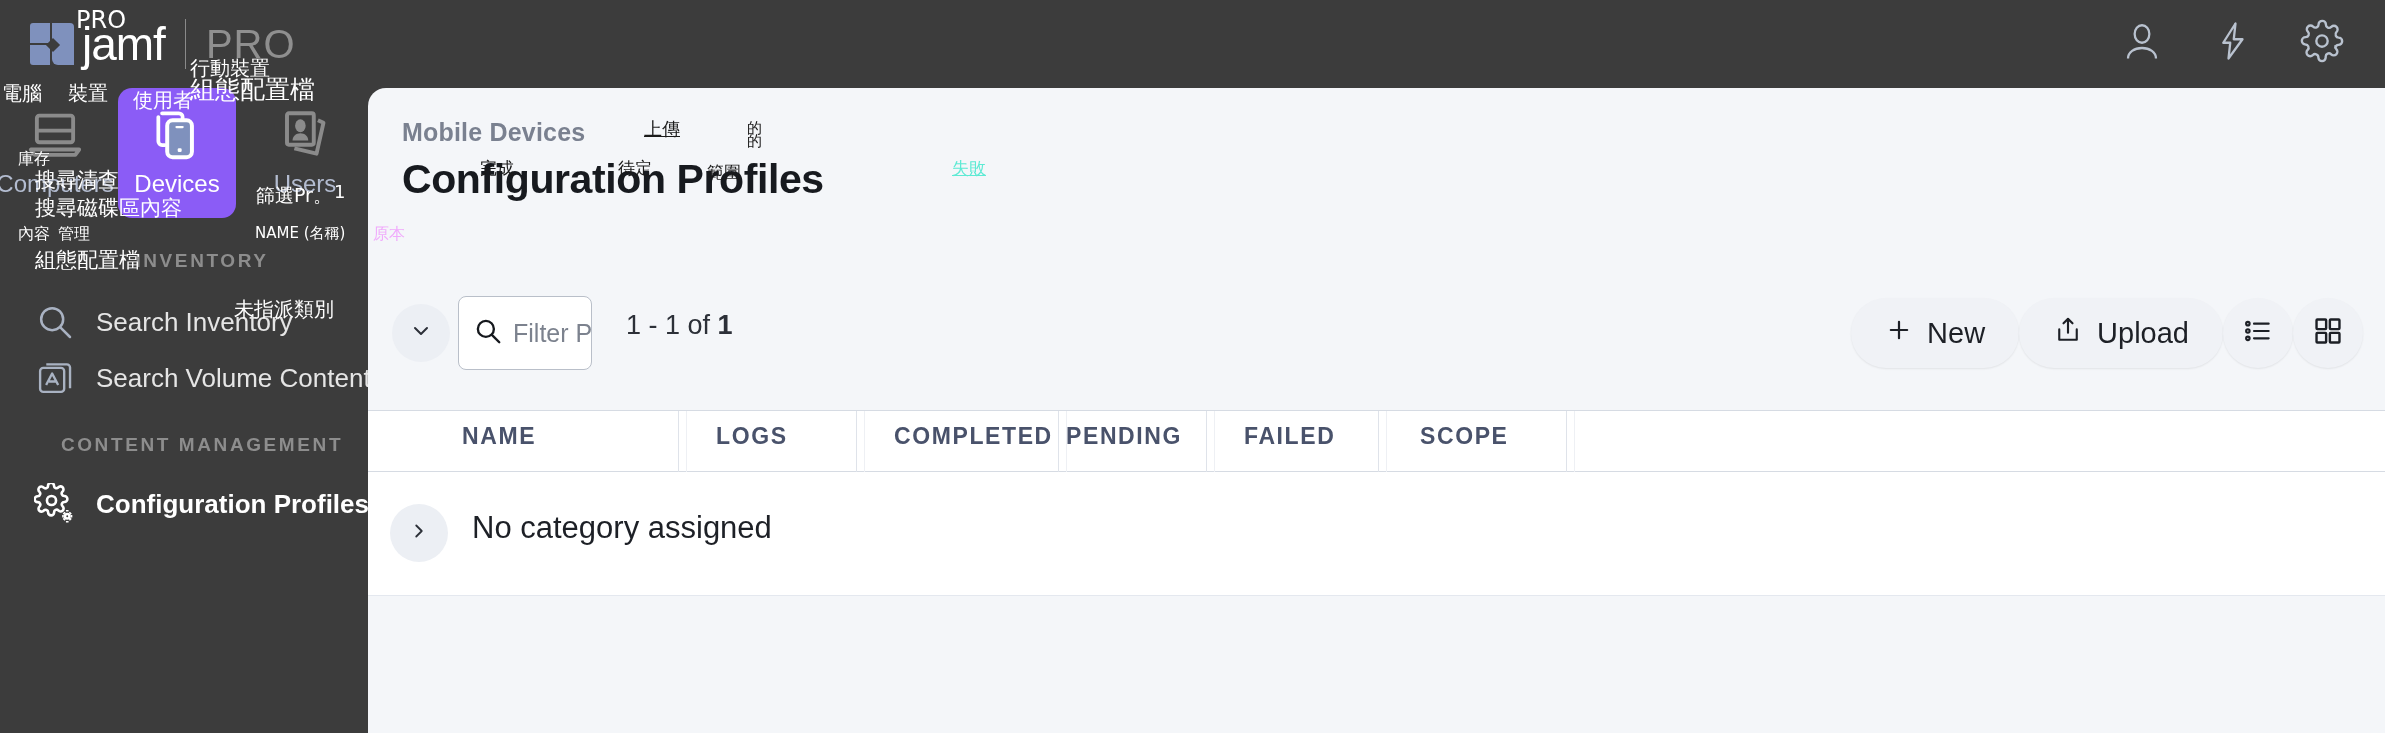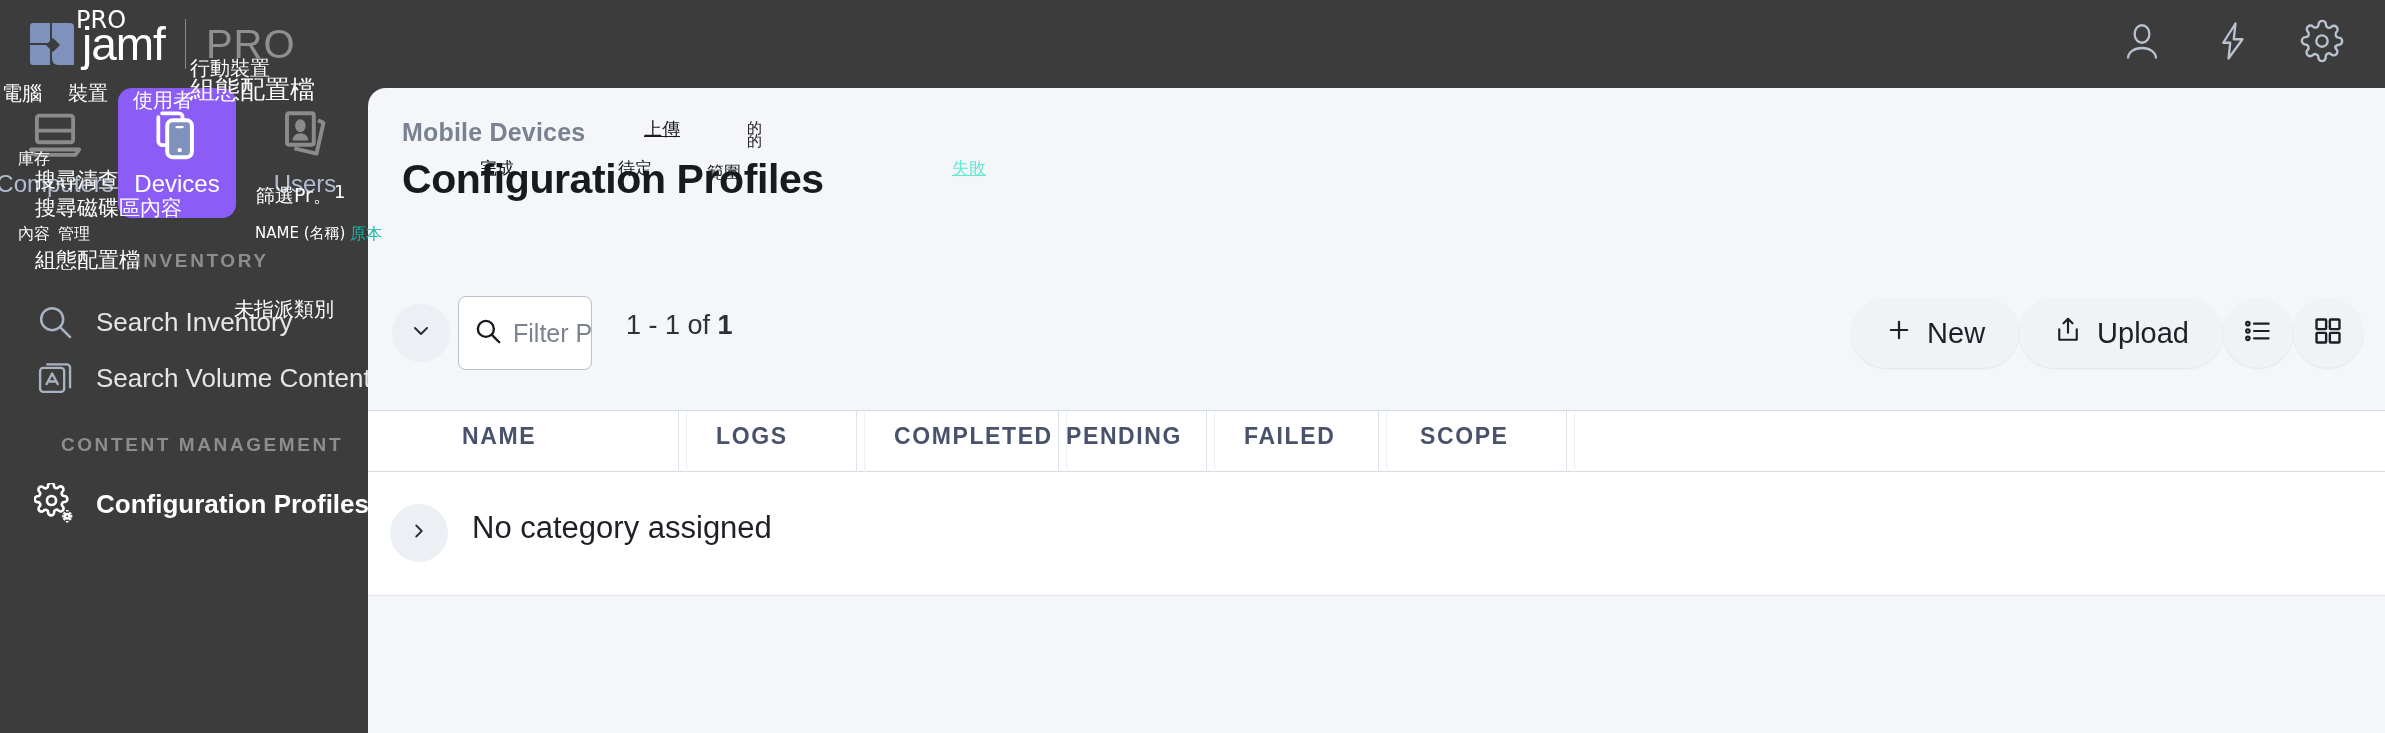--- a/index.html
+++ b/index.html
@@ -346,21 +346,21 @@
       <div class="ov" style="left: 18px; top: 151px; font-size: 16px; color: rgb(255, 255, 255);">庫存</div>
       <div class="ov" style="left: 35px; top: 170px; font-size: 21px; color: rgb(255, 255, 255);">搜尋清查</div>
       <div class="ov" style="left: 35px; top: 198px; font-size: 21px; color: rgb(255, 255, 255);">搜尋磁碟區內容</div>
       <div class="ov" style="left: 18px; top: 226px; font-size: 16px; color: rgb(255, 255, 255);">內容</div>
       <div class="ov" style="left: 58px; top: 226px; font-size: 16px; color: rgb(255, 255, 255);">管理</div>
       <div class="ov" style="left: 35px; top: 250px; font-size: 21px; color: rgb(255, 255, 255);">組態配置檔</div>
       <div class="ov" style="left: 256px; top: 186px; font-size: 19px; color: rgb(255, 255, 255);">篩選Pr。</div>
       <div class="ov" style="left: 334px; top: 183px; font-size: 18px; color: rgb(255, 255, 255);">1</div>
       <div class="ov" style="left: 255px; top: 226px; font-size: 15px; color: rgb(255, 255, 255);">NAME (名稱)</div>
       <div class="ov" style="left: 234px; top: 299px; font-size: 20px; color: rgb(255, 255, 255);">未指派類別</div>
-      <div class="ov" style="left: 350px; top: 226px; font-size: 16px; color: #14b8a6;">原本</div>
+      <div class="ov" style="left: 373px; top: 226px; font-size: 16px; color: #f0abfc;">原本</div>
       <div class="ov" style="left: 644px; top: 120px; font-size: 18px; color: rgb(26, 26, 26); text-decoration: underline;">上傳</div>
       <div class="ov" style="left: 747px; top: 121px; font-size: 15px; color: rgb(26, 26, 26);">的</div>
       <div class="ov" style="left: 747px; top: 134px; font-size: 15px; color: rgb(26, 26, 26);">的</div>
       <div class="ov" style="left: 480px; top: 160px; font-size: 17px; color: rgb(26, 26, 26);">完成</div>
       <div class="ov" style="left: 618px; top: 160px; font-size: 17px; color: rgb(26, 26, 26);">待定</div>
       <div class="ov" style="left: 952px; top: 160px; font-size: 17px; color: #5eead4; text-decoration: underline;">失敗</div>
       <div class="ov" style="left: 707px; top: 164px; font-size: 17px; color: rgb(26, 26, 26);">範圍</div>
     </div>
 
 </div>

